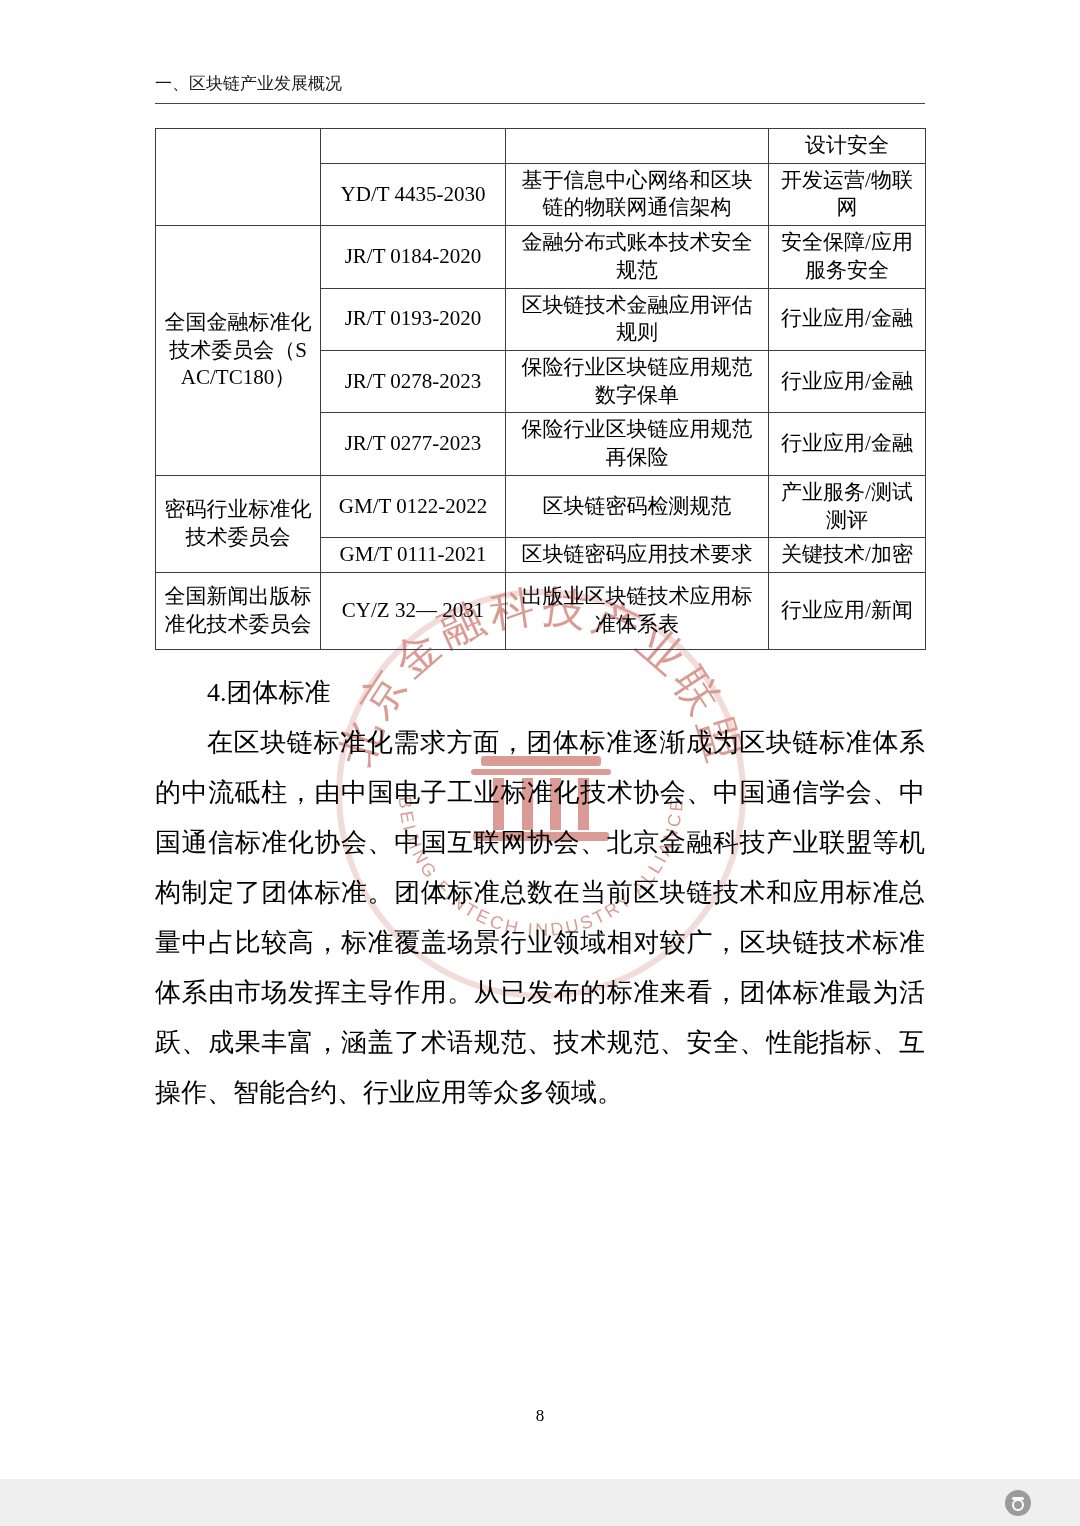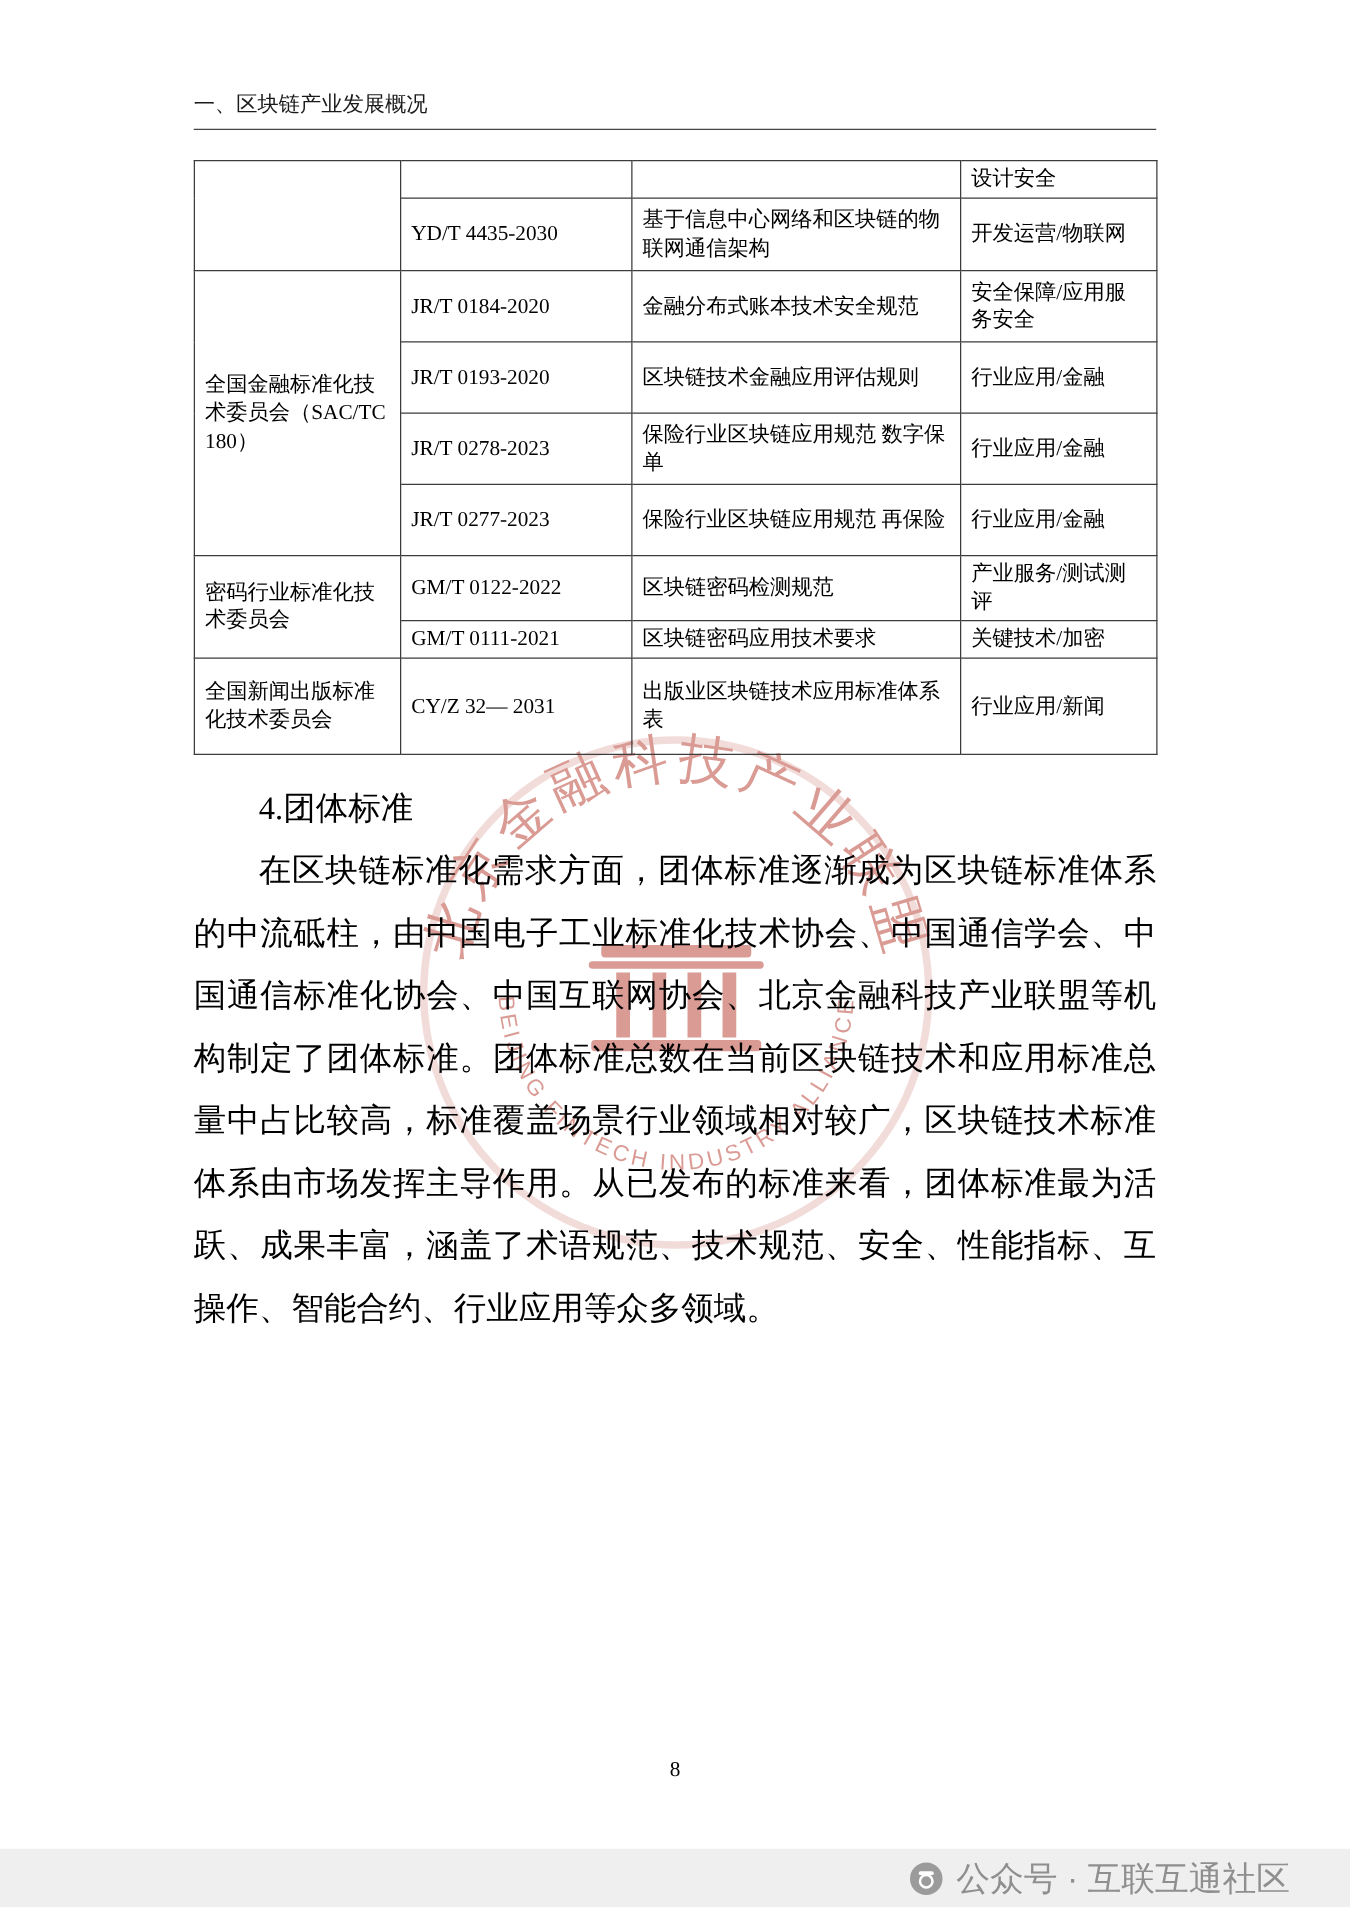--- a/index.html
+++ b/index.html
@@ -28,21 +28,21 @@
     z-index:1; opacity:0.5; pointer-events:none;
   }
 
   
   .content {
     position:absolute; top:128px; left:155px; width:770px;
     z-index:2;
   }
   table.standards {
     width:770px; border-collapse:collapse; table-layout:fixed;
-    font-size:17px; line-height:1.32;
+    font-size:21px; line-height:1.32;text-align:center;
   }
   table.standards td {
     border:1px solid #3c3c3c;
     padding:3px 8px;
     vertical-align:middle;
     word-break:break-all;
   }
   col.c-org  { width:165px; }
   col.c-code { width:185px; }
   col.c-name { width:263px; }
@@ -179,16 +179,15 @@
   </div>
 
   <div class="page-number">8</div>
 
   <div class="footer">
     <svg class="footer-icon" width="28" height="28" viewBox="0 0 28 28">
       <circle cx="14" cy="14" r="13" fill="#9b9b9b"></circle>
       <rect x="8" y="8" width="12" height="3" rx="1.5" fill="#ffffff"></rect>
       <circle cx="14" cy="16" r="5" fill="none" stroke="#ffffff" stroke-width="2"></circle>
     </svg>
-    <span>公众号 · 互联互通社区</span>
   </div>
 
 </div>
 
 </body></html>

